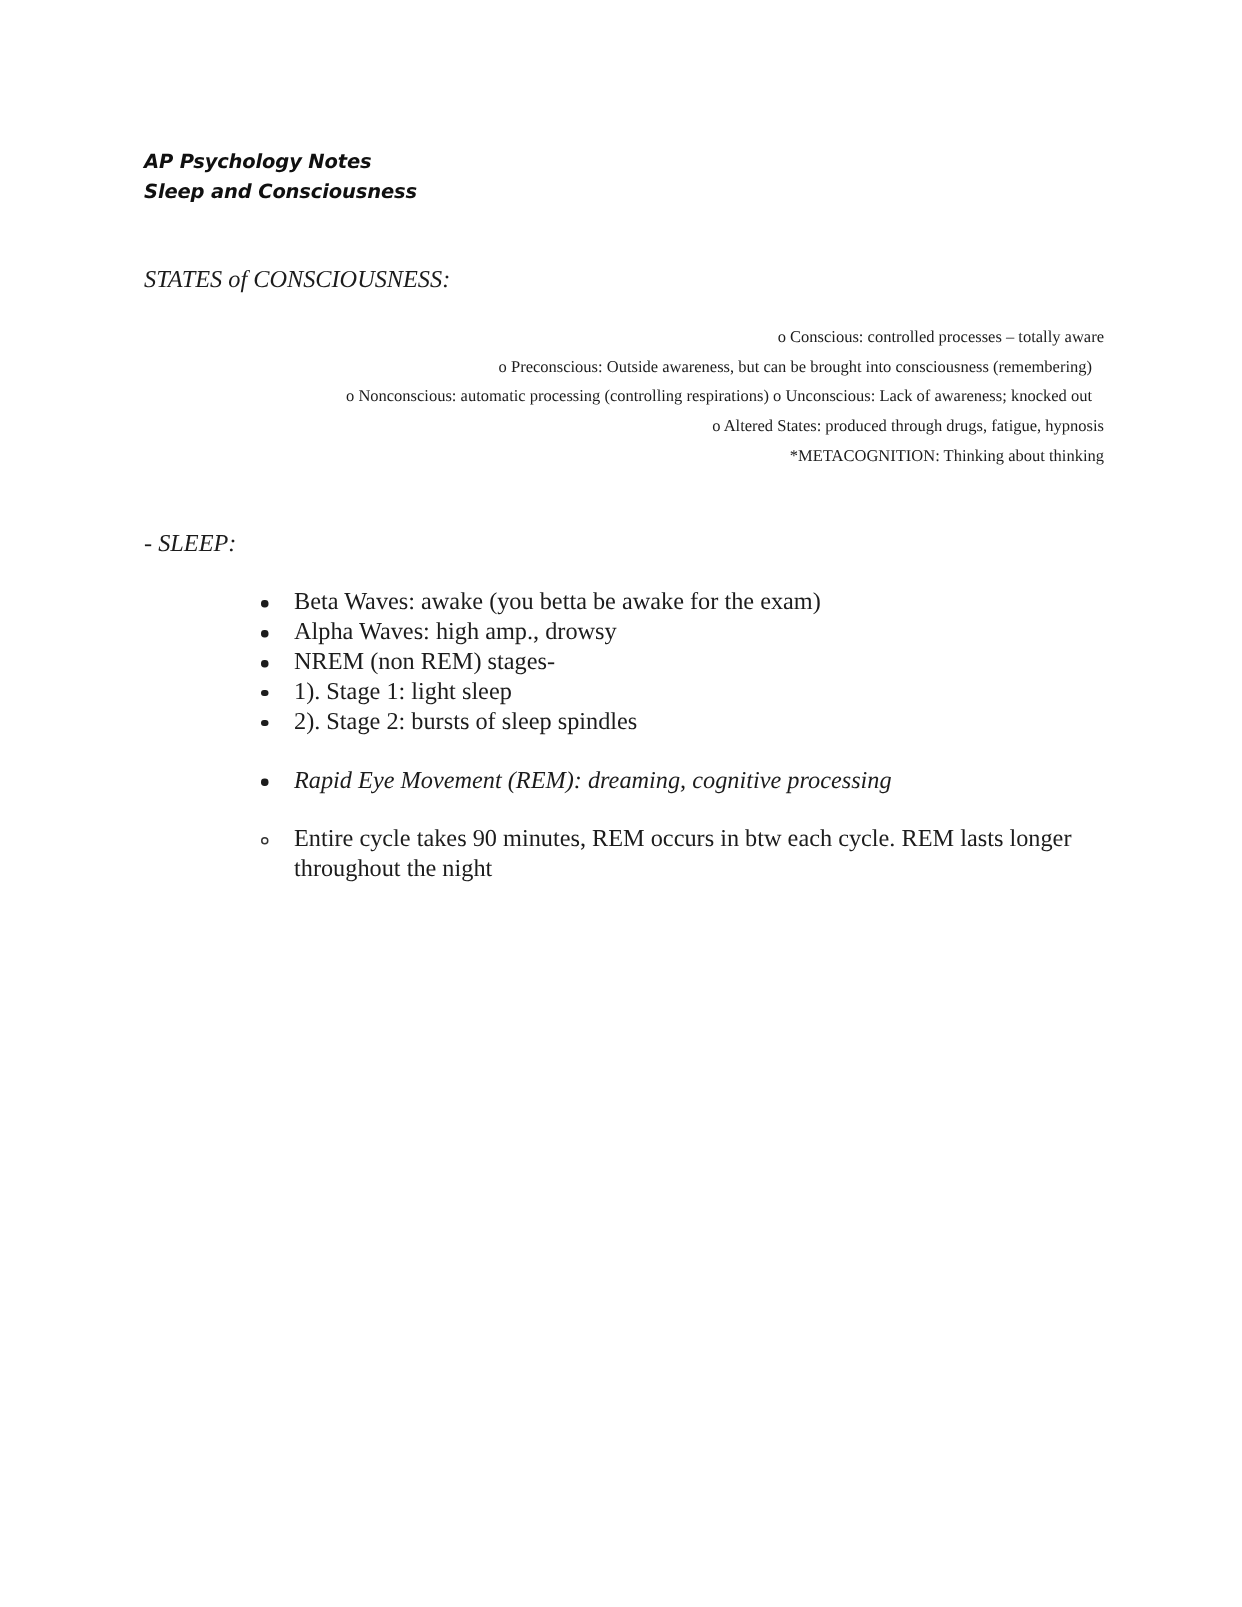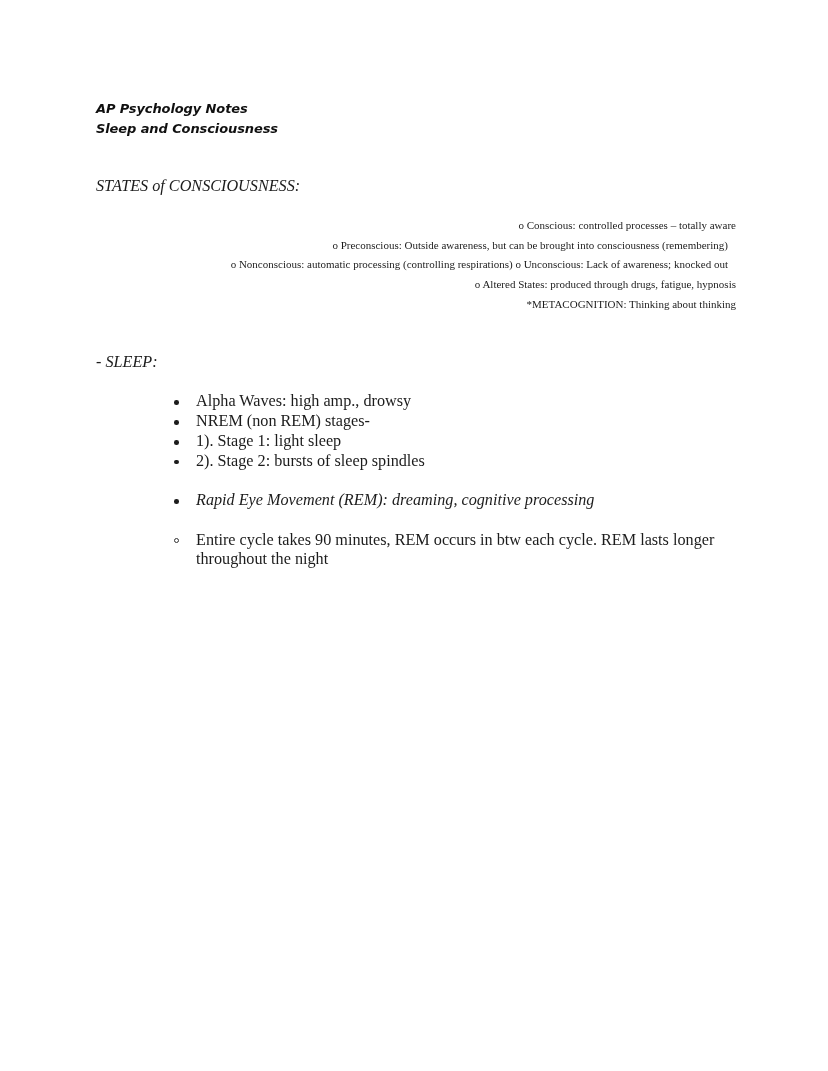--- a/index.html
+++ b/index.html
@@ -130,20 +130,21 @@
       <p>*METACOGNITION: Thinking about thinking</p>
     </div>
 
     <div class="spacer-lg"></div>
 
     <div class="section-title">- SLEEP:</div>
 
     <div class="spacer-md"></div>
 
     <ul class="bul">
+      <li>Beta Waves: awake (you betta be awake for the exam)</li>
       <li>Alpha Waves: high amp., drowsy</li>
       <li>NREM (non REM) stages-</li>
       <li>1). Stage 1:  light sleep</li>
       <li>2). Stage 2:  bursts of sleep spindles</li>
       <li class="gap-before">Rapid Eye Movement (REM):  dreaming, cognitive processing</li>
     </ul>
 
     <div class="spacer-md"></div>
 
     <ul class="sub">

